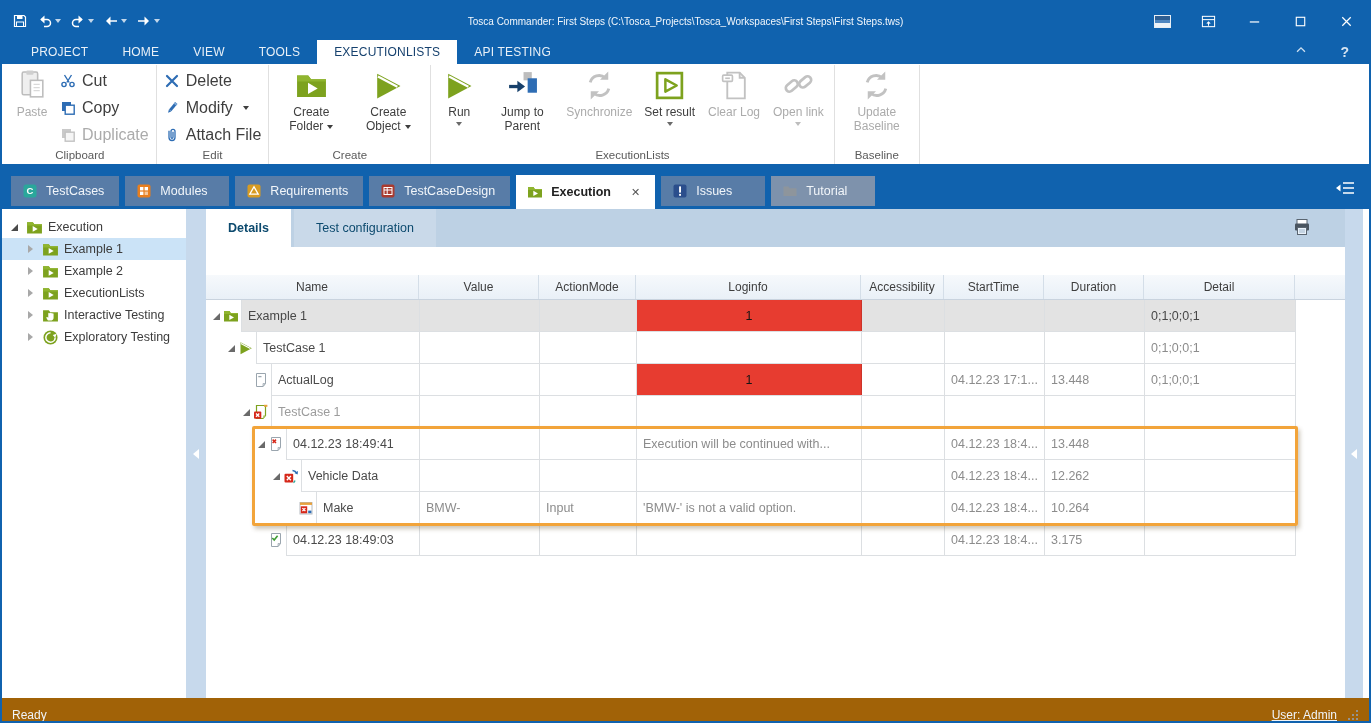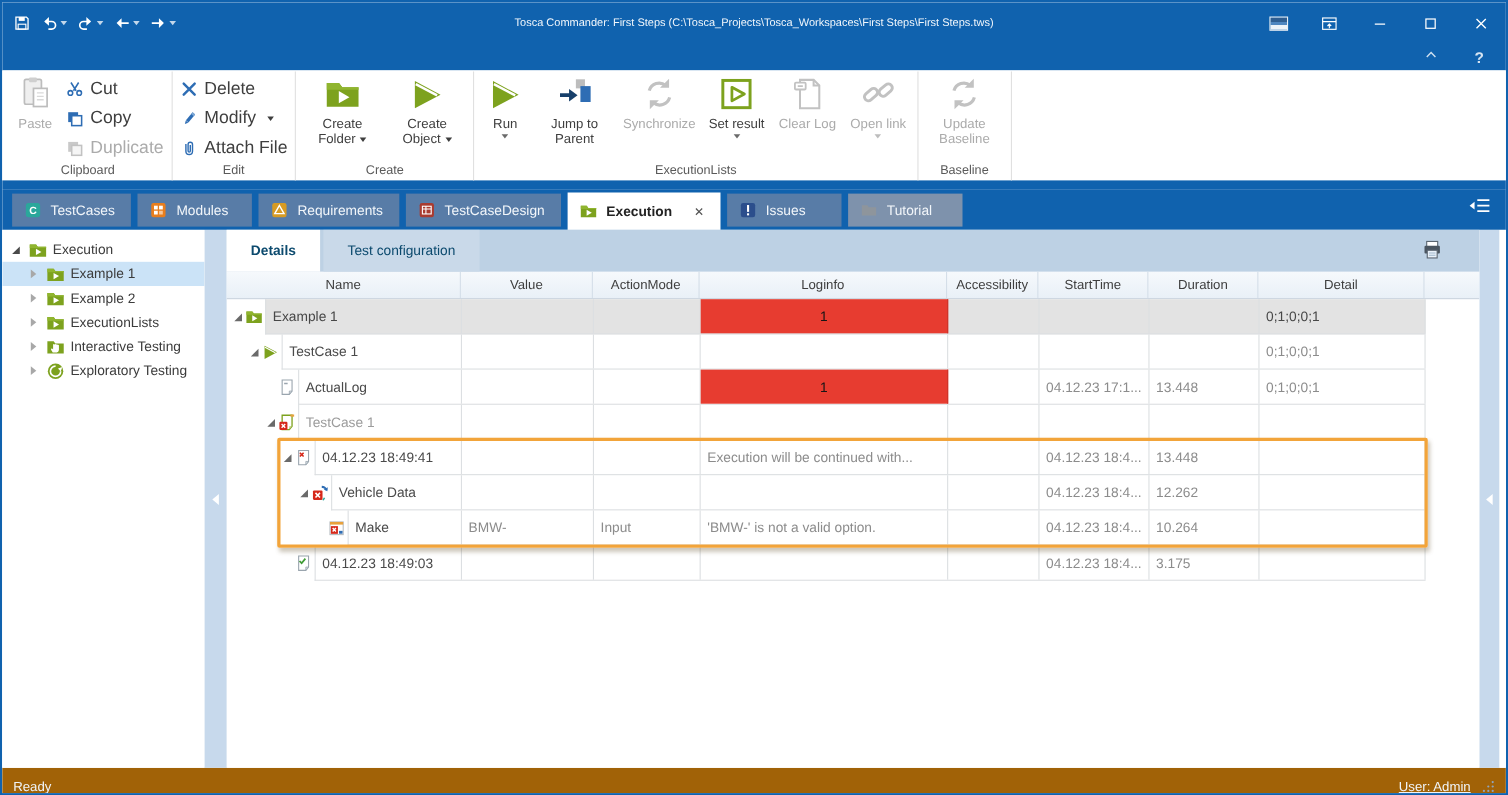--- a/index.html
+++ b/index.html
@@ -72,21 +72,21 @@
   .right-gap { width:6px; background:#fff; }
 
   .main { flex:1; display:flex; flex-direction:column; background:#fff; min-width:0; }
   .detail-tabbar { height:38px; background:#BDD1E4; display:flex; align-items:stretch; position:relative; flex:0 0 auto; }
   .dtab { display:flex; align-items:center; justify-content:center; padding:0 22px; font-size:12.5px; color:#0c4a6e; }
   .dtab.active { background:#fff; font-weight:bold; }
   .dtab.inactive { background:#C9D9E9; margin-left:3px; }
   .print-btn { position:absolute; right:34px; top:9px; }
 
   .grid { flex:1; position:relative; font-size:12.5px; overflow:hidden; }
-  .grid-header { display:flex; height:25px; background:linear-gradient(#F6F9FC,#E9F0F7); border-bottom:1px solid #C9D3DE; }
+  .grid-header { display:flex; height:25px; background:linear-gradient(#F6F9FC,#E9F0F7); border-bottom:1px solid #C9D3DE;margin-top:28px; }
   .gh-cell { display:flex; align-items:center; justify-content:center; color:#3E3E3E; font-size:12px; border-right:1px solid #D4DEE8; }
   .gh-fill { flex:1; border-right:none; }
   .grid-body { position:relative; }
   .grow { display:flex; width:1089px; height:32px; }
   .grow-gutter { display:flex; align-items:center; flex:0 0 auto; }
   .rexp { width:14px; display:flex; justify-content:center; flex:0 0 auto; }
   .grow-cells { display:flex; border-left:1px solid #DCDFE2; border-bottom:1px solid #DCDFE2; }
   .grow-cells.shaded { background:#E3E3E3; }
   .gcell { border-right:1px solid #DCDFE2; display:flex; align-items:center; padding:0 6px; color:#8C8C8C; overflow:hidden; white-space:nowrap; flex:0 0 auto; }
   .gcell.name { color:#4A4A4A; }
@@ -178,20 +178,40 @@
         </span>
       <span class="win-btn">
           <svg viewBox="0 0 16 16">
             <path d="M3.5 3.5l9 9M12.5 3.5l-9 9" stroke="#fff" stroke-width="1.3"></path>
           </svg>
         </span>
     </div>
   </div>
 
   <div class="menubar">
+    <div id="menu-tabs" style="display:flex;align-items:stretch;">
+        <div class="menu-tab">
+          <span>PROJECT</span>
+        </div>
+        <div class="menu-tab">
+          <span>HOME</span>
+        </div>
+        <div class="menu-tab">
+          <span>VIEW</span>
+        </div>
+        <div class="menu-tab">
+          <span>TOOLS</span>
+        </div>
+        <div class="menu-tab active">
+          <span>EXECUTIONLISTS</span>
+        </div>
+        <div class="menu-tab">
+          <span>API TESTING</span>
+        </div>
+      </div>
     <div class="menubar-right">
       <span><svg viewBox="0 0 16 16">
             <path d="M3.5 10l4.5-4.5L12.5 10" fill="none" stroke="#CFE0F0" stroke-width="1.5"></path>
           </svg></span>
       <span class="help-q">?</span>
     </div>
   </div>
 
   <div class="ribbon" id="ribbon-groups">
       <div class="rgroup">

